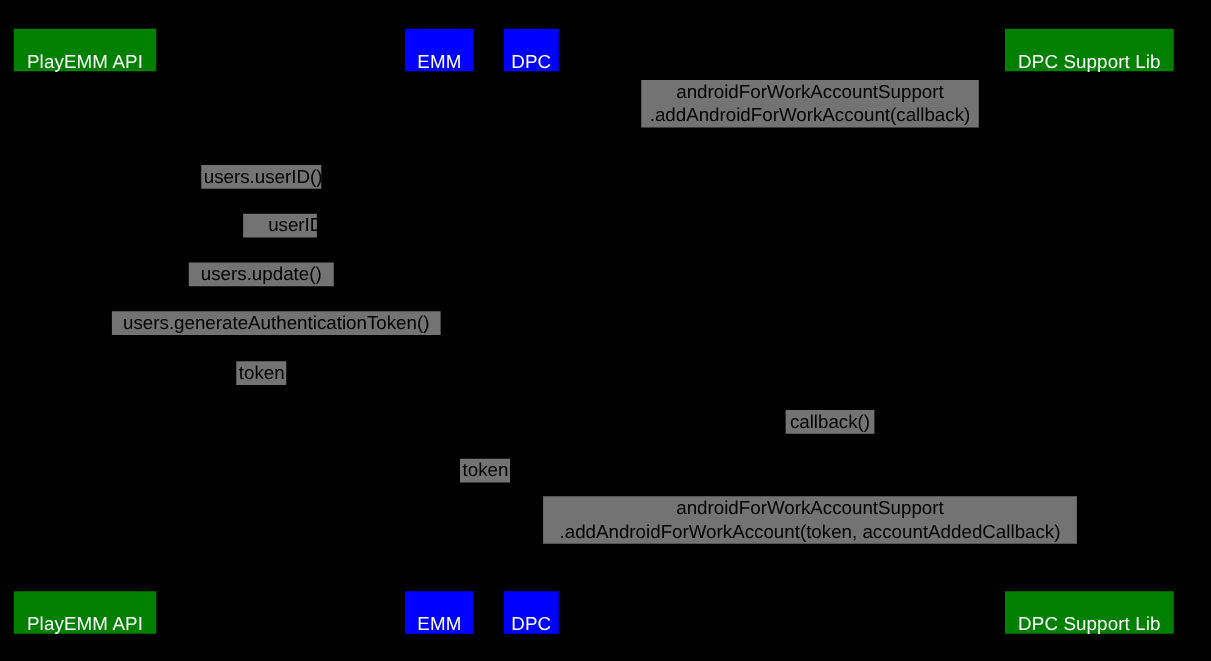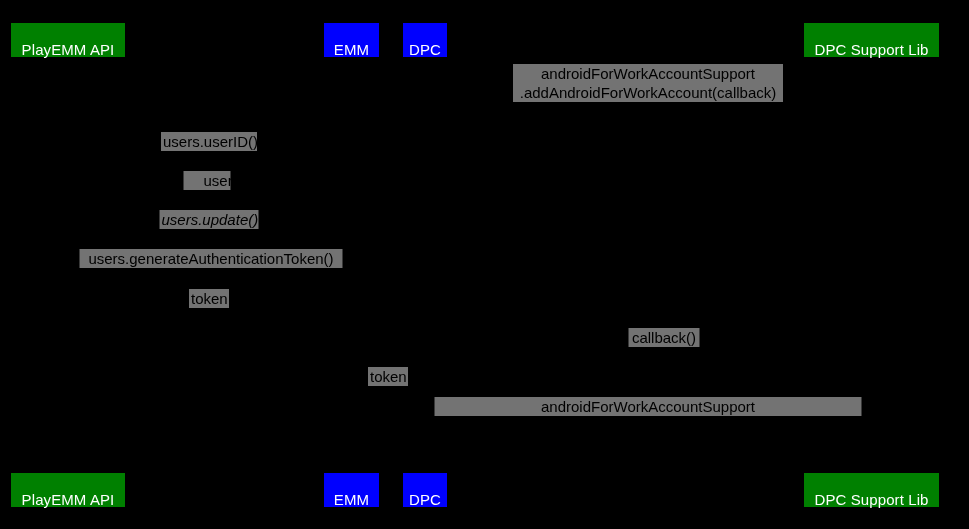--- a/index.html
+++ b/index.html
@@ -75,20 +75,20 @@
       <span>EMM</span>
     </div>
     <div class="participant p-blue" style="left: 403px; top: 473px; width: 44px; background: rgb(0, 0, 255); color: rgb(255, 255, 255);">
       <span>DPC</span>
     </div>
     <div class="participant p-green" style="left: 804px; top: 473px; width: 135px; background: rgb(0, 128, 0); color: rgb(255, 255, 255);">
       <span>DPC Support Lib</span>
     </div>
     <div class="msg" style="left: 648px; top: 64px; width: 270px;"><span class="l2">androidForWorkAccountSupport</span><span class="l2">.addAndroidForWorkAccount(callback)</span></div>
     <div class="msg" style="left: 209px; top: 132px; width: 96px;"><span class="l2">users.userID()</span></div>
-    <div class="msg" style="left: 207px; top: 171px; width: 47px; padding-left: 20px;"><span class="l2">userID</span></div>
-    <div class="msg" style="left: 209px; top: 210px; width: 99px; font-style: italic;"><span class="l2">users.update()</span></div>
-    <div class="msg" style="left: 211px; top: 249px; width: 263px;"><span class="l2">users.generateAuthenticationToken()</span></div>
+    <div class="msg" style="left: 224px; top: 171px; width: 59px; padding-left: 20px;"><span class="l2">userID</span></div>
+    <div class="msg" style="left: 209px; top: 210px; width: 116px;"><span class="l2">users.update()</span></div>
+    <div class="msg" style="left: 221px; top: 249px; width: 263px;"><span class="l2">users.generateAuthenticationToken()</span></div>
     <div class="msg" style="left: 209px; top: 289px; width: 40px;"><span class="l2">token</span></div>
     <div class="msg" style="left: 664px; top: 328px; width: 71px;"><span class="l2">callback()</span></div>
     <div class="msg" style="left: 388px; top: 367px; width: 40px;"><span class="l2">token</span></div>
-    <div class="msg" style="left: 648px; top: 397px; width: 427px;"><span class="l2">androidForWorkAccountSupport</span></div>
+    <div class="msg" style="left: 648px; top: 397px; width: 427px;"><span class="l2">androidForWorkAccountSupport</span><span class="l2">.addAndroidForWorkAccount(token, accountAddedCallback)</span></div>
   </div>
 
 </body></html>

